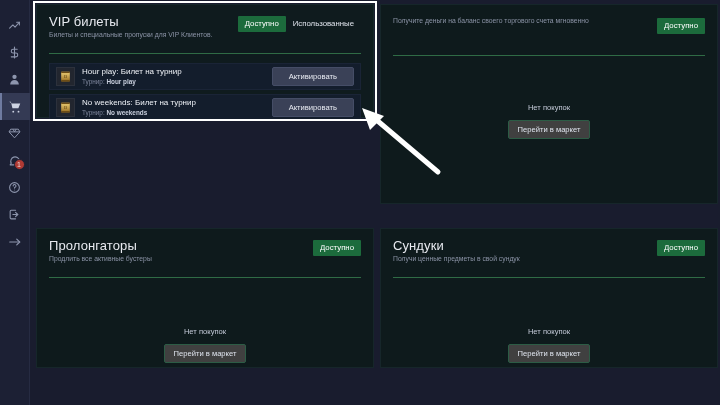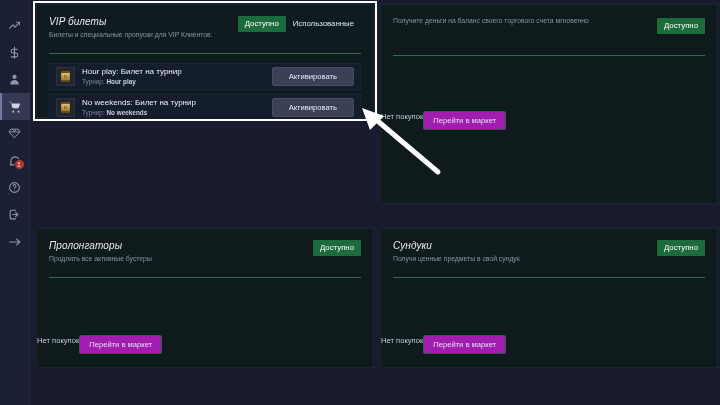--- a/index.html
+++ b/index.html
@@ -46,22 +46,22 @@
     border: 1px solid #16262a;
     padding: 10px 12px 8px 12px;
   }
   #panel-vip   { left: 6px;   top: 4px;   width: 338px; height: 114px; background:#0f1b1e; }
   #panel-bonus { left: 350px; top: 4px;   width: 338px; height: 200px; }
   #panel-prol  { left: 6px;   top: 228px; width: 338px; height: 140px; }
   #panel-chest { left: 350px; top: 228px; width: 338px; height: 140px; }
 
   .p-head { position: relative; min-height: 32px; }
   .p-title {
-    font-size: 10px; color: #e8eaf0; font-weight: 400;
-    letter-spacing: .1px; line-height: 14px; font-style: italic;
+    font-size: 13px; color: #e8eaf0; font-weight: 400;
+    letter-spacing: .1px; line-height: 14px;
   }
   .p-sub {
     font-size: 6.8px; color: #8b93a6; margin-top: 2px;
     line-height: 8.5px; max-width: 215px;
   }
   .p-divider {
     height: 1px; background: #2f6b45; margin-top: 6px;
   }
 
   .badge-avail {
@@ -97,29 +97,29 @@
   .t-meta b { color: #c9cfdd; font-weight: 700; }
   .btn-activate {
     background: #3a4157; color: #e9ecf3;
     font-size: 7.6px; padding: 4px 16px; border-radius: 2px;
     line-height: 9px; white-space: nowrap; border: 1px solid #454d66;
   }
 
   
   .empty {
     position: absolute; left: 0; right: 0;
-    display: flex; flex-direction: row; align-items: center;
+    display: flex; flex-direction: column; align-items: center;
   }
   #panel-bonus .empty { top: 98px; }
   #panel-prol  .empty { top: 98px; }
   #panel-chest .empty { top: 98px; }
   .empty-label { font-size: 7.6px; color: #c4cad8; line-height: 9px; }
   .btn-market {
     margin-top: 8px;
-    background: #a21caf; border: 1px solid #2c5c45;
+    background: #404040; border: 1px solid #2c5c45;
     color: #dfe4ee; font-size: 7.6px; padding: 4px 9px;
     border-radius: 2px; line-height: 9px; white-space: nowrap;
   }
 
   
   .highlight {
     position: absolute; left: 33px; top: 1px; width: 344px; height: 120px;
     border: 2px solid #ffffff; pointer-events: none;
   }
   .arrow-svg { position: absolute; left: 340px; top: 100px; pointer-events: none; }

